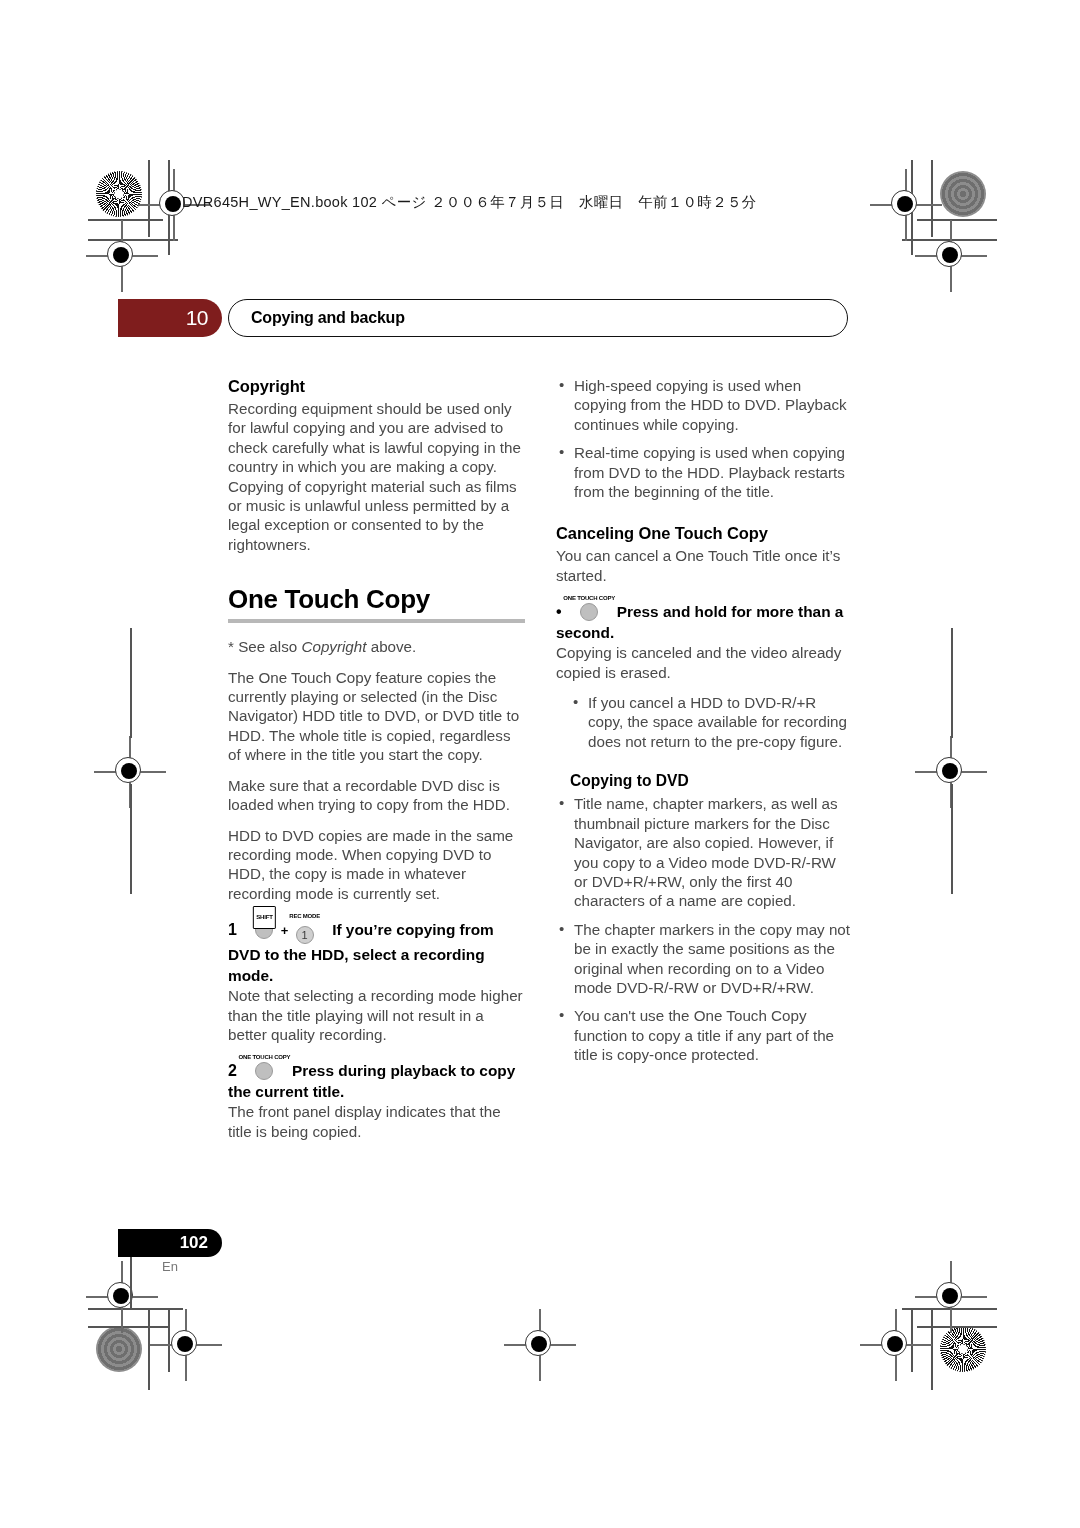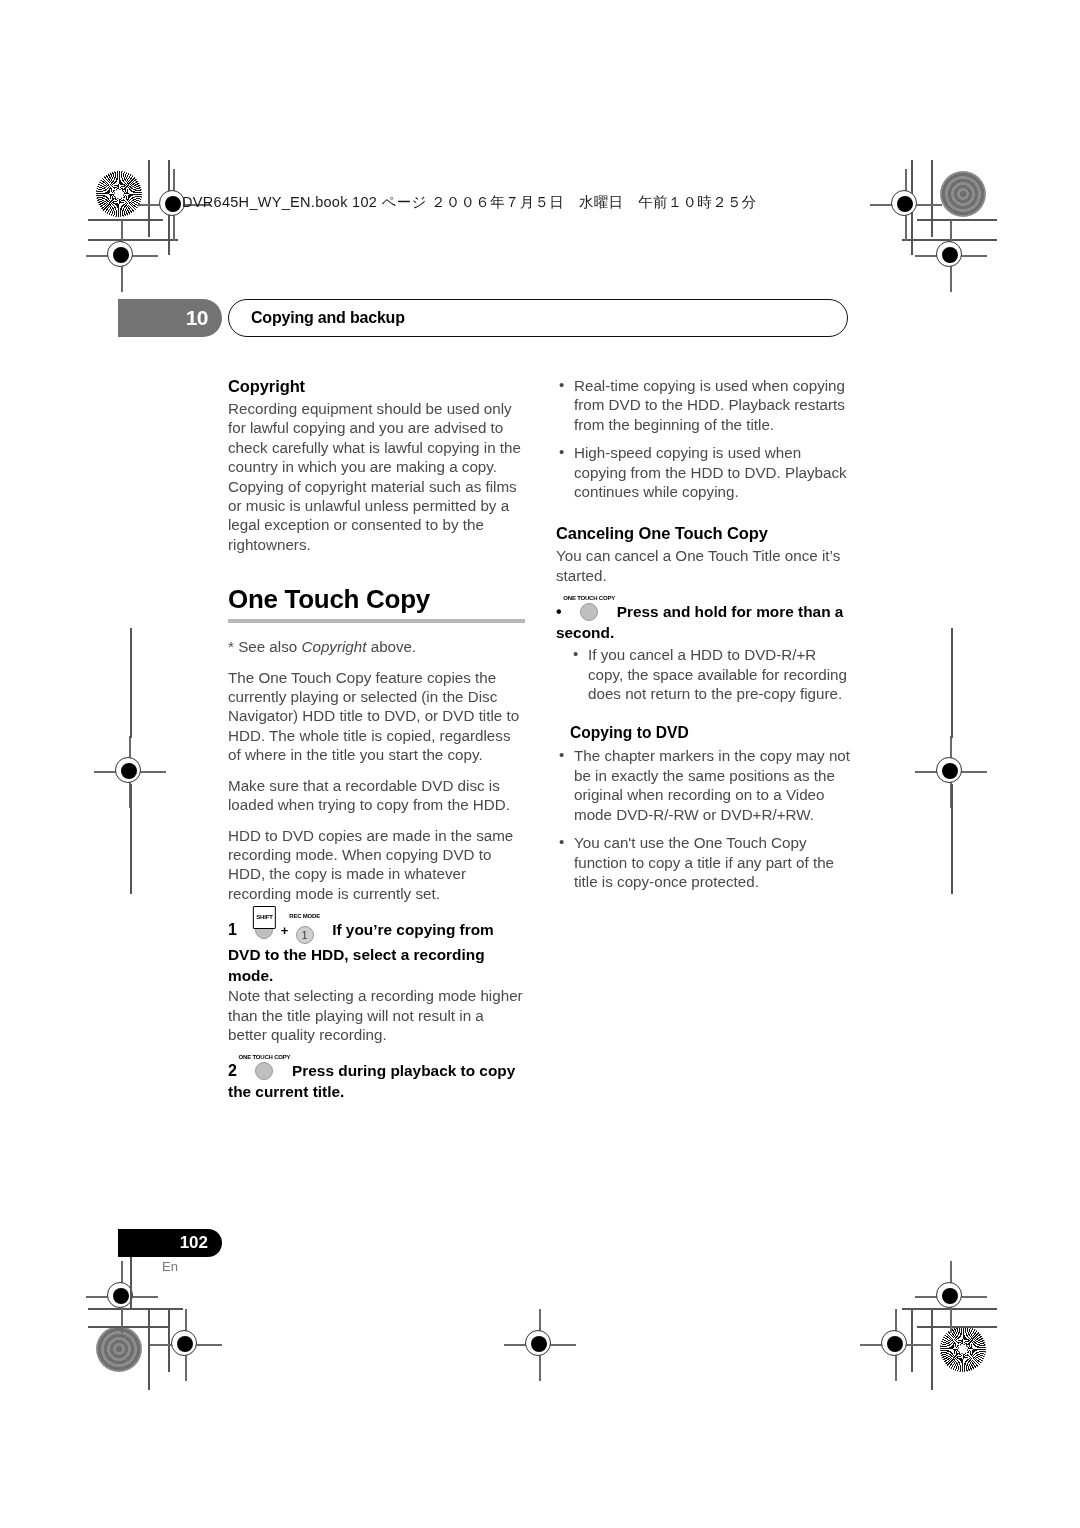--- a/index.html
+++ b/index.html
@@ -92,24 +92,24 @@
     top: 291px;
     width: 730px;
     height: 38px;
   }
   .chapter-num {
     position: absolute;
     left: 0;
     top: 0;
     width: 104px;
     height: 38px;
-    background: #737373;
+    background: #7f1d1d;
     border-radius: 0 19px 19px 0;
     color: #ffffff;
-    font-weight: bold;
+    font-weight: normal;
     font-size: 21px;
     text-align: right;
     padding-right: 14px;
     box-sizing: border-box;
     line-height: 37px;
     letter-spacing: -0.5px;
   }
   .chapter-title-box {
     position: absolute;
     left: 110px;
@@ -452,51 +452,54 @@
     </div>
 
     <div class="step">
       <div class="step-head">
         <span class="step-num">2</span>
         <span class="glyph-gap"></span>
         <span class="btn-glyph"><span class="btn-cap">ONE TOUCH COPY</span><span class="btn-circle"></span></span>
         <span class="glyph-gap"></span>
         <span>Press during playback to copy the current title.</span>
       </div>
+      <p class="body step-body">The front panel display indicates that the title is being copied.</p>
     </div>
 
   </div>
 
   <div class="col col-right">
 
     <ul class="bul">
+      <li>High-speed copying is used when copying from the HDD to DVD. Playback continues while copying.</li>
       <li>Real-time copying is used when copying from DVD to the HDD. Playback restarts from the beginning of the title.</li>
-      <li>High-speed copying is used when copying from the HDD to DVD. Playback continues while copying.</li>
     </ul>
 
     <h2 class="sec spaced">Canceling One Touch Copy</h2>
     <p class="body">You can cancel a One Touch Title once it’s started.</p>
 
     <div class="step">
       <div class="step-head">
         <span class="step-num">•</span>
         <span class="glyph-gap"></span>
         <span class="btn-glyph"><span class="btn-cap">ONE TOUCH COPY</span><span class="btn-circle"></span></span>
         <span class="glyph-gap"></span>
         <span>Press and hold for more than a second.</span>
       </div>
+      <p class="body step-body">Copying is canceled and the video already copied is erased.</p>
     </div>
 
     <ul class="bul indented">
       <li>If you cancel a HDD to DVD-R/+R copy, the space available for recording does not return to the pre-copy figure.</li>
     </ul>
 
     <h3 class="sub">Copying to DVD</h3>
 
     <ul class="bul">
+      <li>Title name, chapter markers, as well as thumbnail picture markers for the Disc Navigator, are also copied. However, if you copy to a Video mode DVD-R/-RW or DVD+R/+RW, only the first 40 characters of a name are copied.</li>
       <li>The chapter markers in the copy may not be in exactly the same positions as the original when recording on to a Video mode DVD-R/-RW or DVD+R/+RW.</li>
       <li>You can't use the One Touch Copy function to copy a title if any part of the title is copy-once protected.</li>
     </ul>
 
   </div>
 
   <div class="footer-pill">102</div>
   <div class="footer-lang">En</div>
 
 </div>

